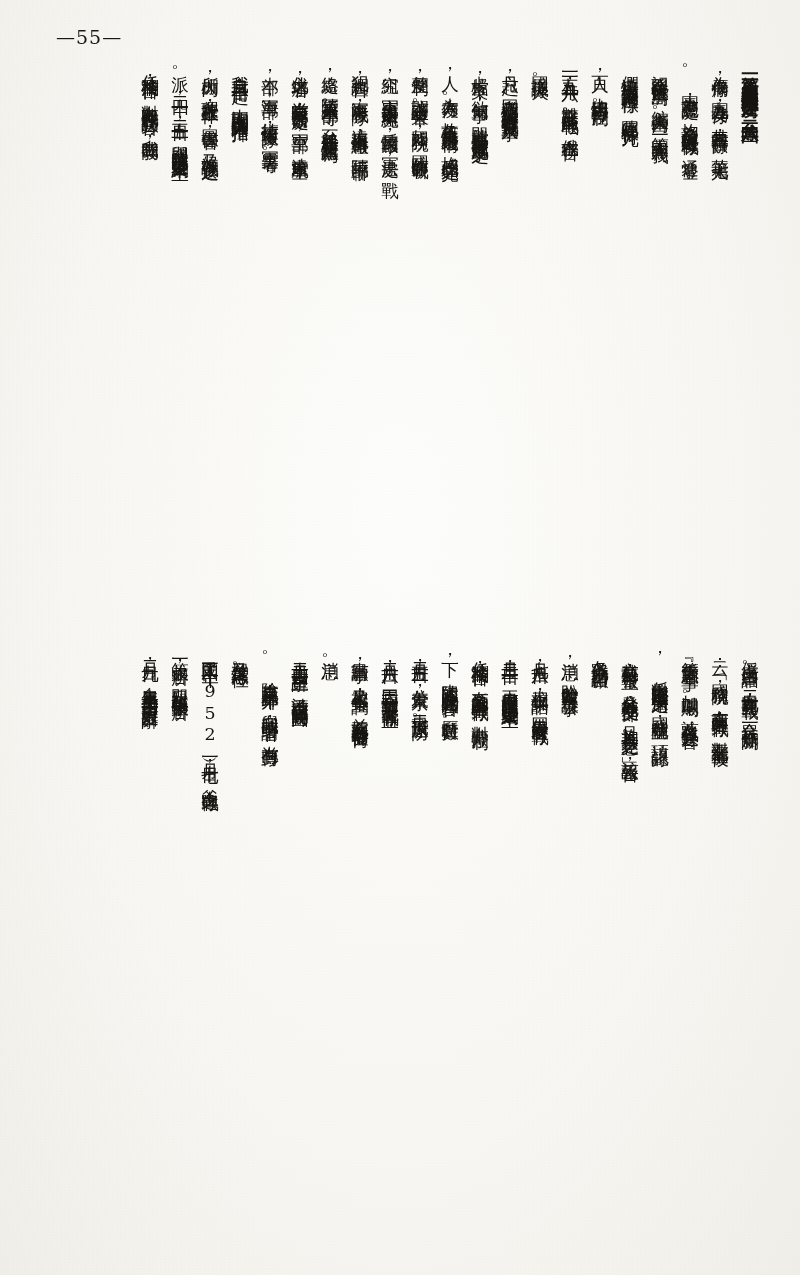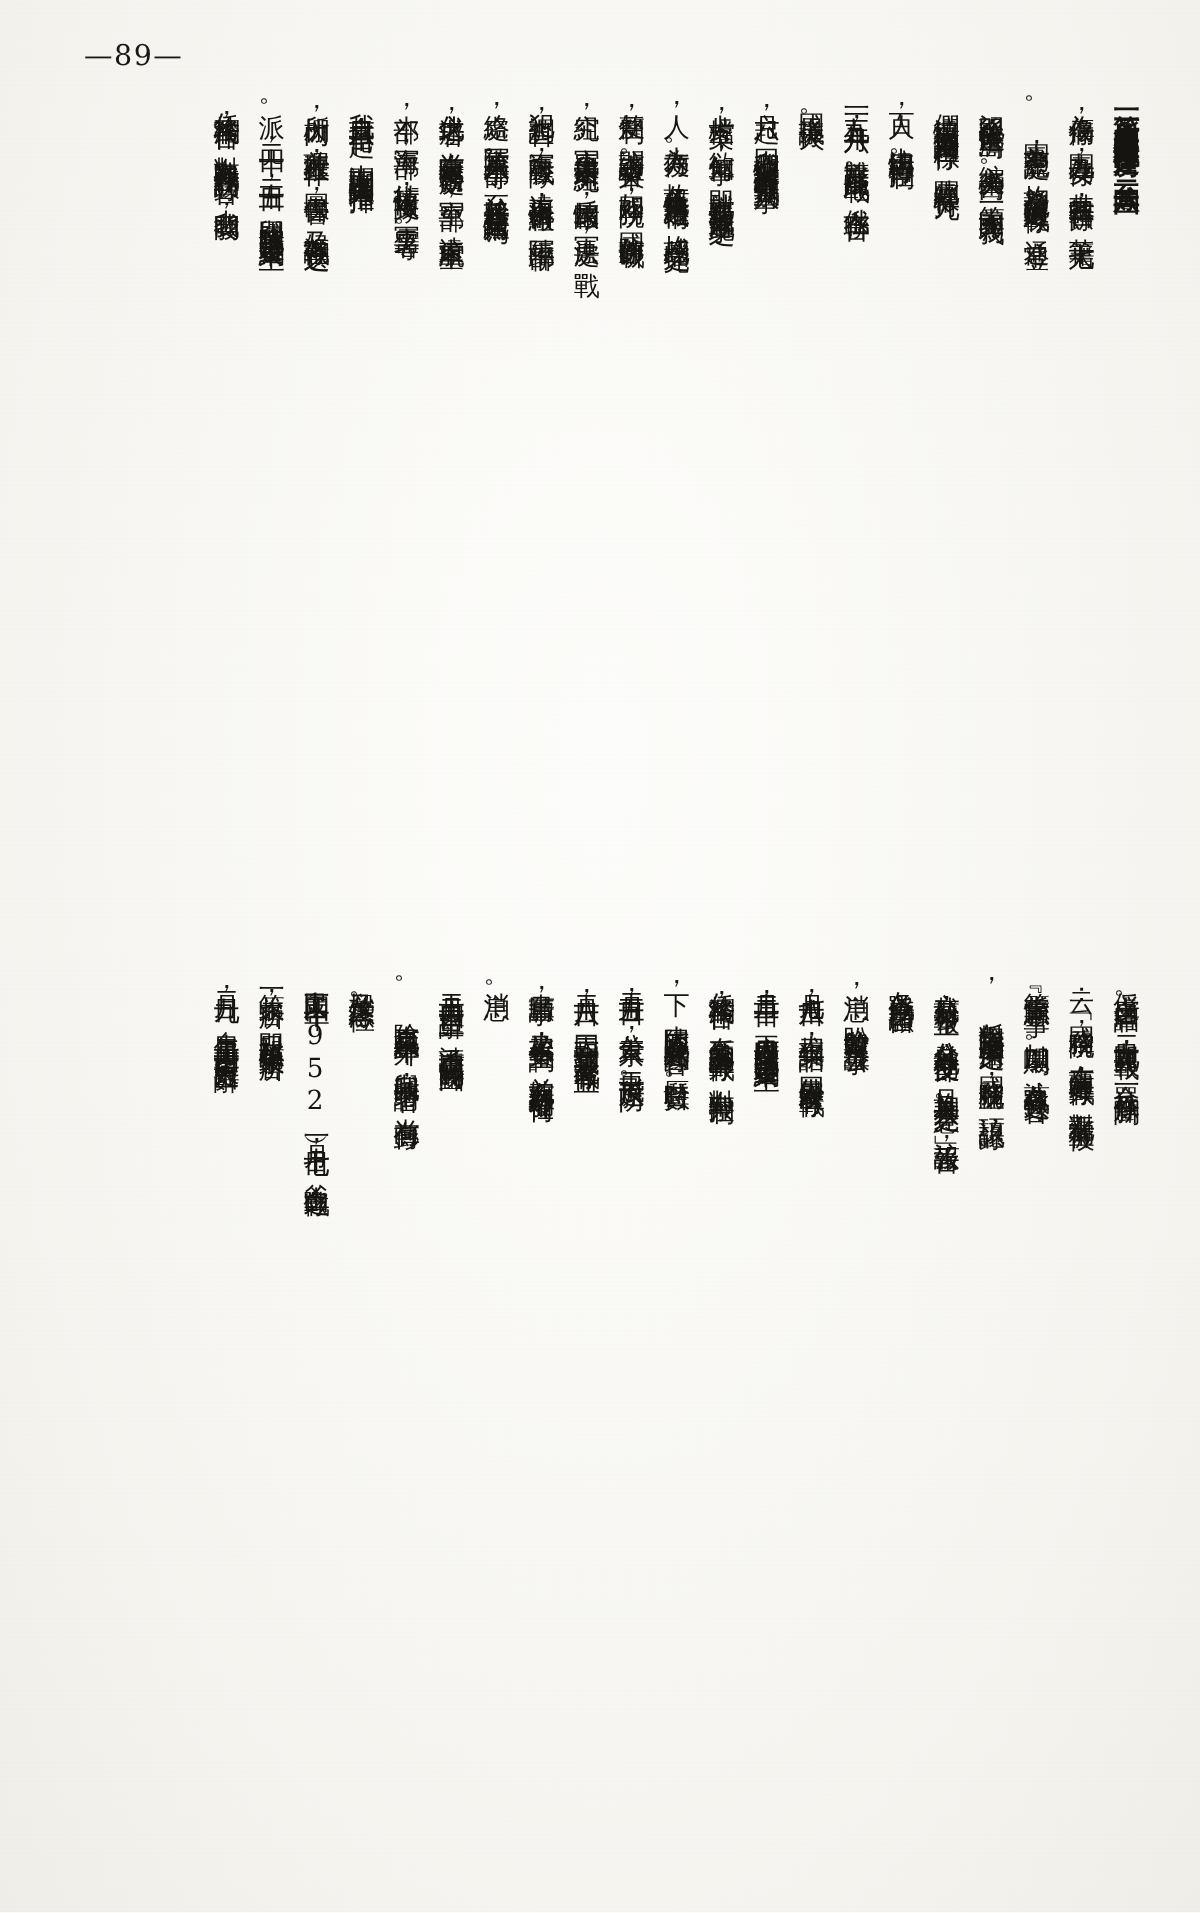--- a/index.html
+++ b/index.html
@@ -98,21 +98,21 @@
     height: 1px;
     background: transparent;
   }
 </style>
 </head>
 <body>
 
 <div class="page">
   <div class="paper-noise"></div>
 
-  <div class="page-number">—89—</div>
+  <div class="page-number">—55—</div>
 
   <div class="block" id="block-top">
     <div class="vcol lead">第一所之第一團為在醫院工作之俘虜，二至八團</div>
     <div class="vcol">為傷病俘，九團為女俘，其中韓籍二百餘，華籍七人</div>
     <div class="vcol">。十團為登記處，均為登記前後之過境戰俘，通常登</div>
     <div class="vcol">記後即分批送巨濟島，編入某營內。第十一團即為我</div>
     <div class="vcol">們遠情組之備詢俘（又稱目標俘）。此團經常保持九</div>
     <div class="vcol">百人，由遠情組自行控制。</div>
     <div class="vcol">一九五一年六月，雙方已形成陣地戰。俄在聯合</div>
     <div class="vcol">國提議停火。</div>

